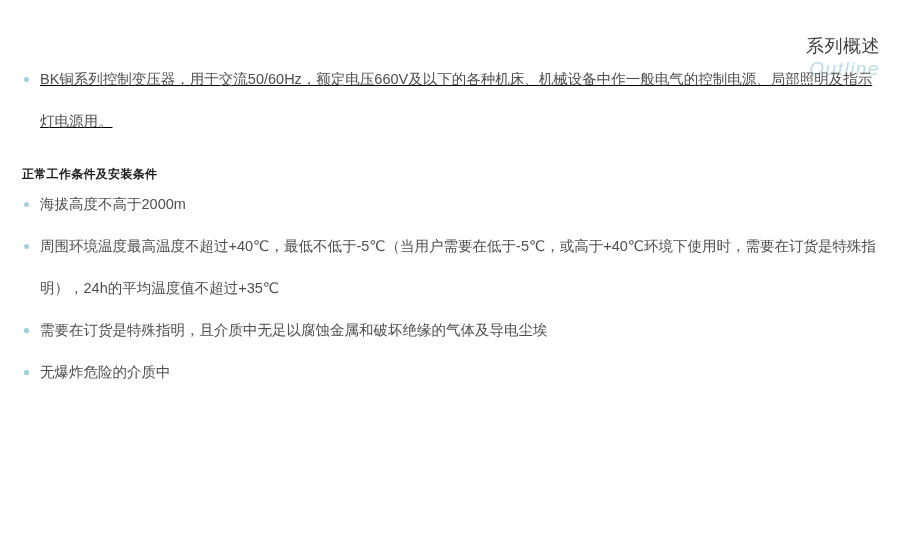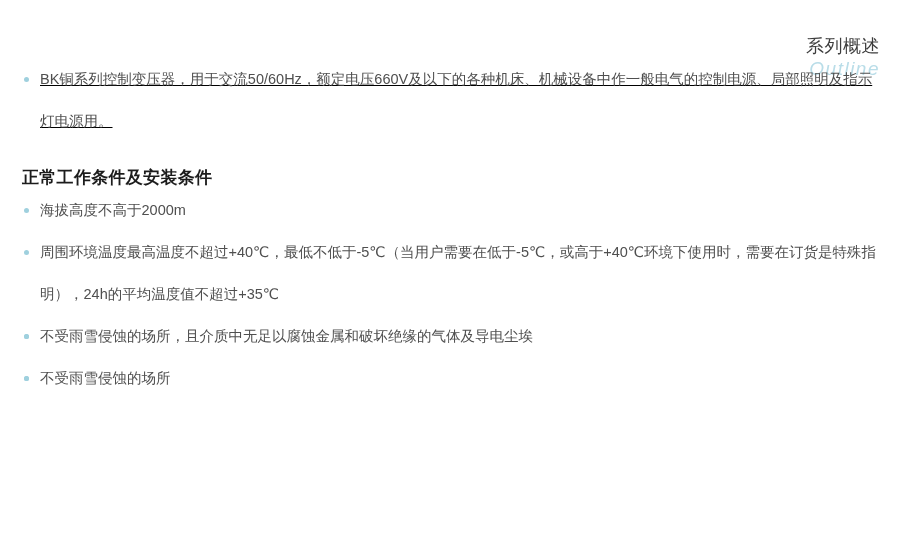--- a/index.html
+++ b/index.html
@@ -66,21 +66,21 @@
     border-radius: 50%;
     background: #9fd0de;
   }
   .intro-list {
     margin-top: 16px;
     text-decoration: underline;
   }
   
   .subheading {
     margin: 24px 0 0 0;
-    font-size: 17px;
+    font-size: 12px;
     font-weight: bold;
     color: #1c1c1c;
     letter-spacing: 0.3px;
   }
   .conditions-list {
     margin-top: 36px;
   }
 </style>
 </head>
 <body>
@@ -97,19 +97,19 @@
     <ul class="bullet-list intro-list">
         <li class="bullet-item"><span class="dot"></span><span class="bullet-text">BK铜系列控制变压器，用于交流50/60Hz，额定电压660V及以下的各种机床、机械设备中作一般电气的控制电源、局部照明及指示灯电源用。</span></li>
       </ul>
 
     <h3 class="subheading">正常工作条件及安装条件</h3>
 
     <ul class="bullet-list conditions-list">
         <li class="bullet-item"><span class="dot"></span><span class="bullet-text">海拔高度不高于2000m</span></li>
         <li class="bullet-item"><span class="dot"></span><span class="bullet-text">周围环境温度最高温度不超过+40℃，最低不低于-5℃（当用户需要在低于-5℃，或高于+40℃环境下使用时，需要在订货是特殊指明），24h的平均温度值不超过+35℃</span></li>
         <li class="bullet-item"><span class="dot"></span></li>
-        <li class="bullet-item"><span class="dot"></span><span class="bullet-text">不受雨雪侵蚀的场所，且介质中无足以腐蚀金属和破坏绝缘的气体及导电尘埃</span></li>
+        <li class="bullet-item"><span class="dot"></span><span class="bullet-text">需要在订货是特殊指明，且介质中无足以腐蚀金属和破坏绝缘的气体及导电尘埃</span></li>
         <li class="bullet-item"><span class="dot"></span></li>
-        <li class="bullet-item"><span class="dot"></span><span class="bullet-text">不受雨雪侵蚀的场所</span></li>
+        <li class="bullet-item"><span class="dot"></span><span class="bullet-text">无爆炸危险的介质中</span></li>
       </ul>
 
   </div>
 </div>
 
 </body></html>

